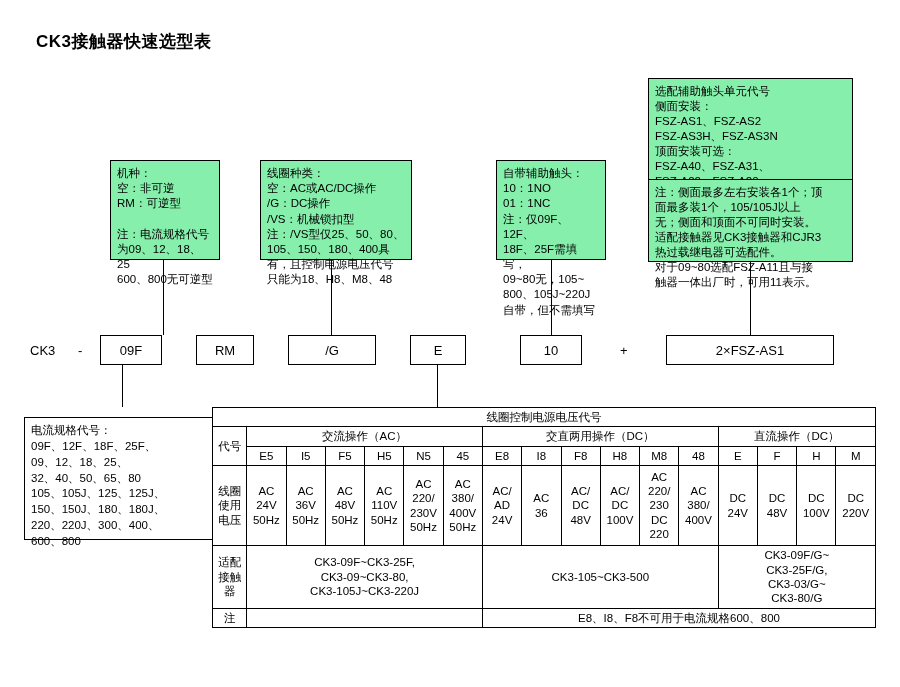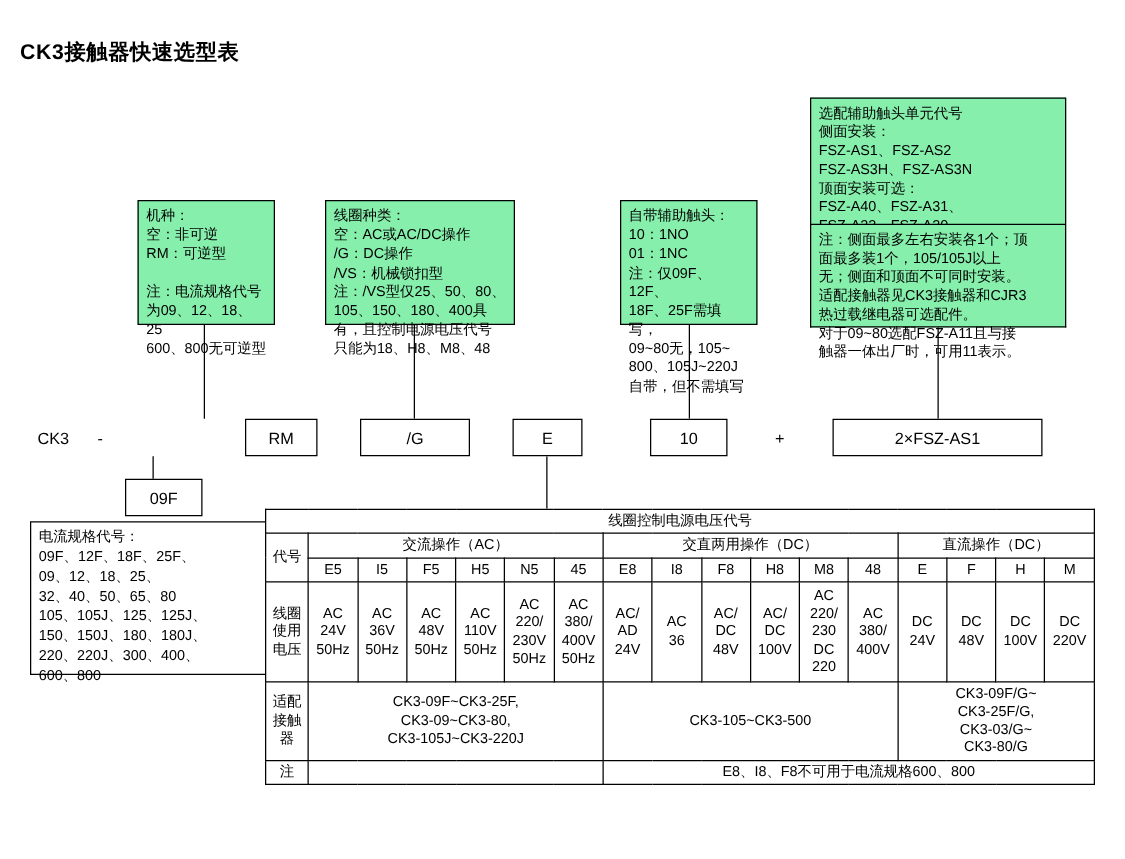--- a/index.html
+++ b/index.html
@@ -10,21 +10,21 @@
   body {
     width: 900px;
     height: 687px;
     font-family: "Liberation Sans", sans-serif;
     color: #000;
     position: relative;
     overflow: hidden;
   }
   .page-title {
     position: absolute;
-    left: 16px;
+    left: 36px;
     top: 30px;
     font-size: 17px;
     font-weight: bold;
     letter-spacing: 0.5px;
   }
   .note-box {
     position: absolute;
     border: 1px solid #000;
     box-sizing: border-box;
     padding: 5px 6px;
@@ -133,21 +133,21 @@
 <div class="conn" style="left:551px; top:260px; height:75px;"></div>
 <div class="conn" style="left:750px; top:262px; height:73px;"></div>
 
 <div class="conn" style="left:437px; top:365px; height:42px;"></div>
 
 <div class="conn" style="left:122px; top:365px; height:42px;"></div>
 
 <div class="plain-text" style="left:30px; top:343px;">CK3</div>
 <div class="plain-text" style="left:78px; top:343px;">-</div>
 
-<div class="code-box" style="left:100px; top:335px; width:62px;margin-top:48px;">09F</div>
+<div class="code-box" style="left:100px; top:335px; width:62px;">09F</div>
 <div class="code-box" style="left:196px; top:335px; width:58px;">RM</div>
 <div class="code-box" style="left:288px; top:335px; width:88px;">/G</div>
 <div class="code-box" style="left:410px; top:335px; width:56px;">E</div>
 <div class="code-box" style="left:520px; top:335px; width:62px;">10</div>
 <div class="plain-text" style="left:620px; top:343px;">+</div>
 <div class="code-box" style="left:666px; top:335px; width:168px;">2×FSZ-AS1</div>
 
 <div class="left-box" style="left:24px; top:417px; width:210px; height:123px;">电流规格代号：
 09F、12F、18F、25F、
 09、12、18、25、

